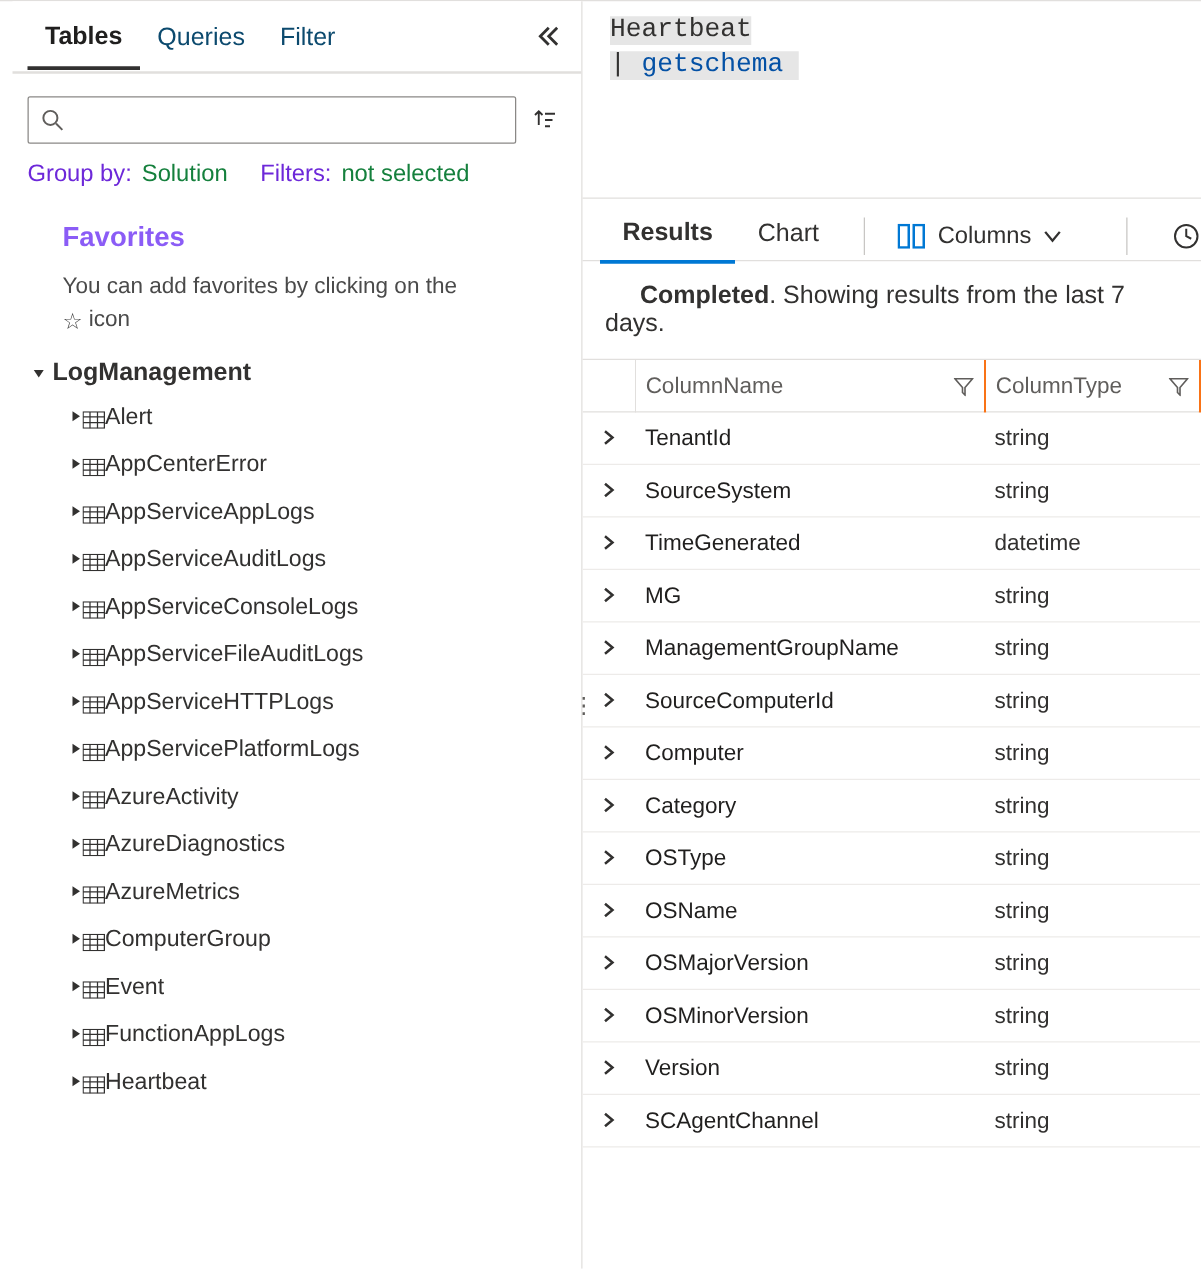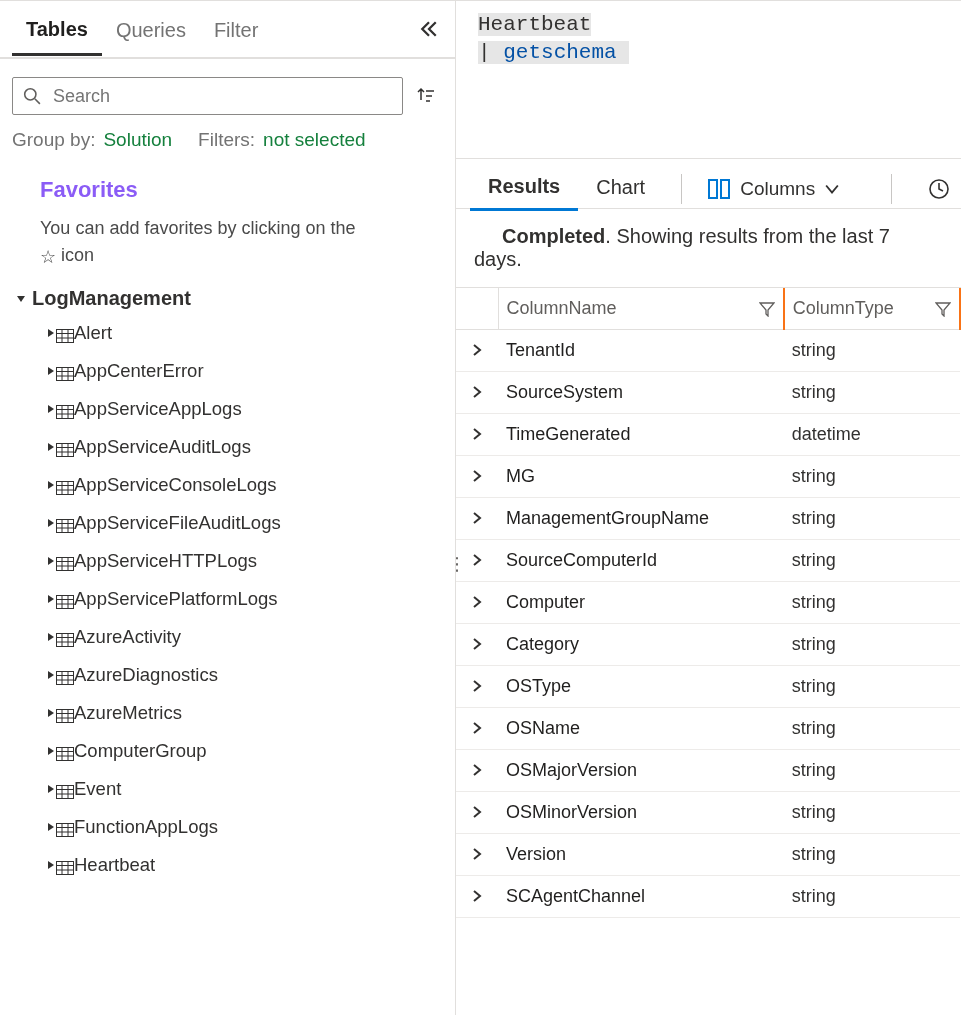--- a/index.html
+++ b/index.html
@@ -20,34 +20,35 @@
     border-top: 1px solid #e1dfdd;
   }
   
   .left {
     width: 456px;
     border-right: 1px solid #e1dfdd;
     display: flex;
     flex-direction: column;
     position: relative;
     background: #fff;
+    margin-left: 10px;
   }
   .tabs-row {
     display: flex;
     align-items: center;
     padding: 0 12px;
     height: 58px;
     border-bottom: 2px solid #e1dfdd;
     position: relative;
   }
   .tabs-row .tab {
     padding: 14px 14px 12px;
     font-size: 20px;
     cursor: pointer;
-    color: #737373;
+    color: #0c4a6e;
   }
   .tabs-row .tab.active {
     color: #201f1e;
     font-weight: 600;
     border-bottom: 3px solid #323130;
     margin-bottom: -2px;
   }
   .tabs-row .collapse-btn {
     margin-left: auto;
     width: 28px; height: 28px;
@@ -84,21 +85,21 @@
     cursor: pointer;
     margin-right: 4px;
   }
   .filters-row {
     padding: 10px 12px 6px;
     font-size: 19px;
     display: flex;
     gap: 8px;
     flex-wrap: wrap;
   }
-  .filters-row .lbl { color: #737373; }
+  .filters-row .lbl { color: #6d28d9; }
   .filters-row .link { color: #15803d; cursor: pointer; }
   .tree-scroll {
     flex: 1;
     overflow-y: auto;
     position: relative;
   }
   .tree-scroll::-webkit-scrollbar { width: 18px; }
   .tree-scroll::-webkit-scrollbar-track { background: #f3f2f1; }
   .tree-scroll::-webkit-scrollbar-thumb { background: #a19f9d; }
   .tree {
@@ -270,21 +271,20 @@
           </svg>
       </div>
     </div>
 
     <div class="search-row">
       <div class="search-box">
         <svg width="18" height="18" viewBox="0 0 16 16">
             <circle cx="6.5" cy="6.5" r="5" fill="none" stroke="#605e5c" stroke-width="1.4"></circle>
             <line x1="10.5" y1="10.5" x2="15" y2="15" stroke="#605e5c" stroke-width="1.4"></line>
           </svg>
-        <input type="text" placeholder="Search" style="">
       </div>
       <div class="sort-btn">
         <svg width="20" height="20" viewBox="0 0 20 20">
           <path d="M5 3 L5 14 M2 6 L5 3 L8 6" fill="none" stroke="#323130" stroke-width="1.5"></path>
           <line x1="10" y1="5" x2="18" y2="5" stroke="#323130" stroke-width="1.5"></line>
           <line x1="10" y1="10" x2="16" y2="10" stroke="#323130" stroke-width="1.5"></line>
           <line x1="10" y1="15" x2="14" y2="15" stroke="#323130" stroke-width="1.5"></line>
         </svg>
       </div>
     </div>

